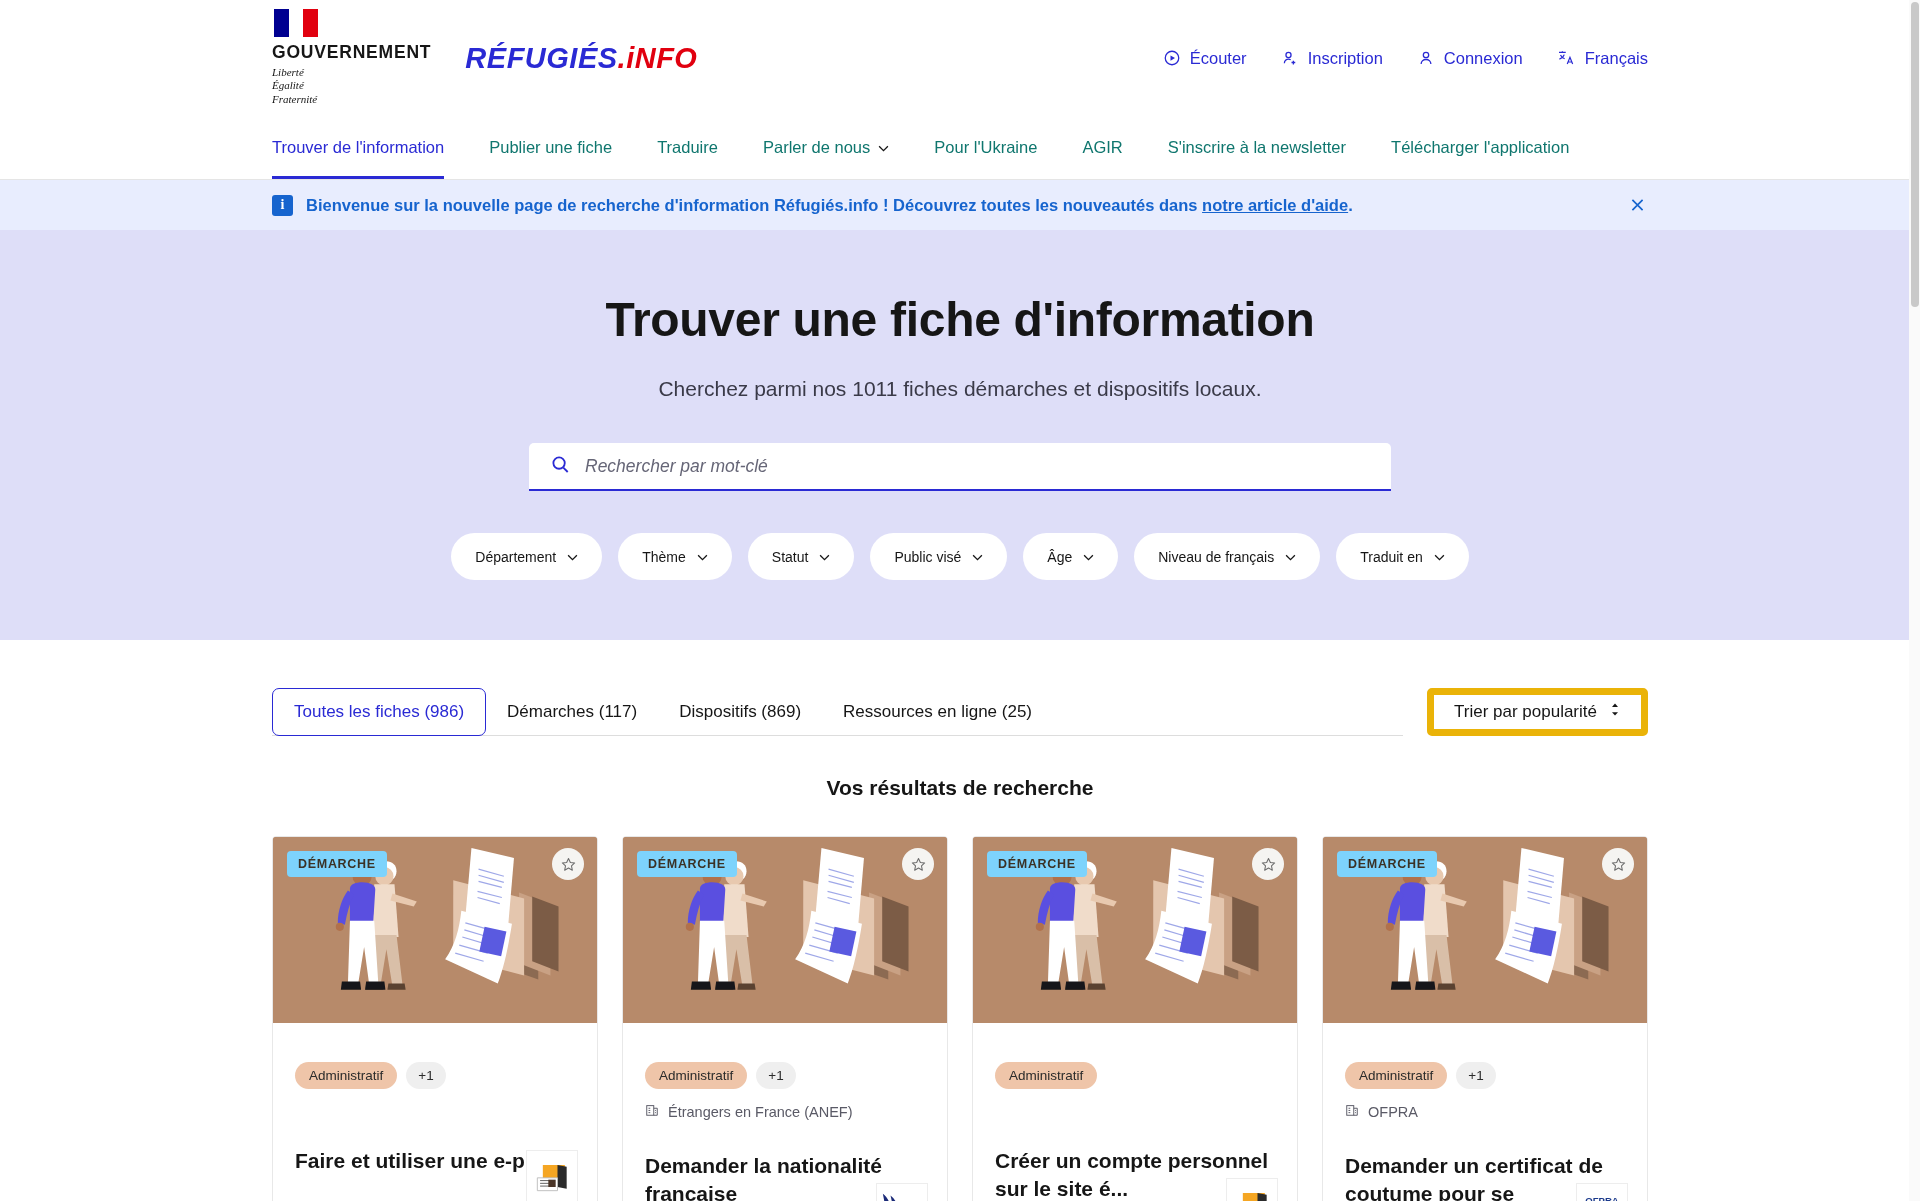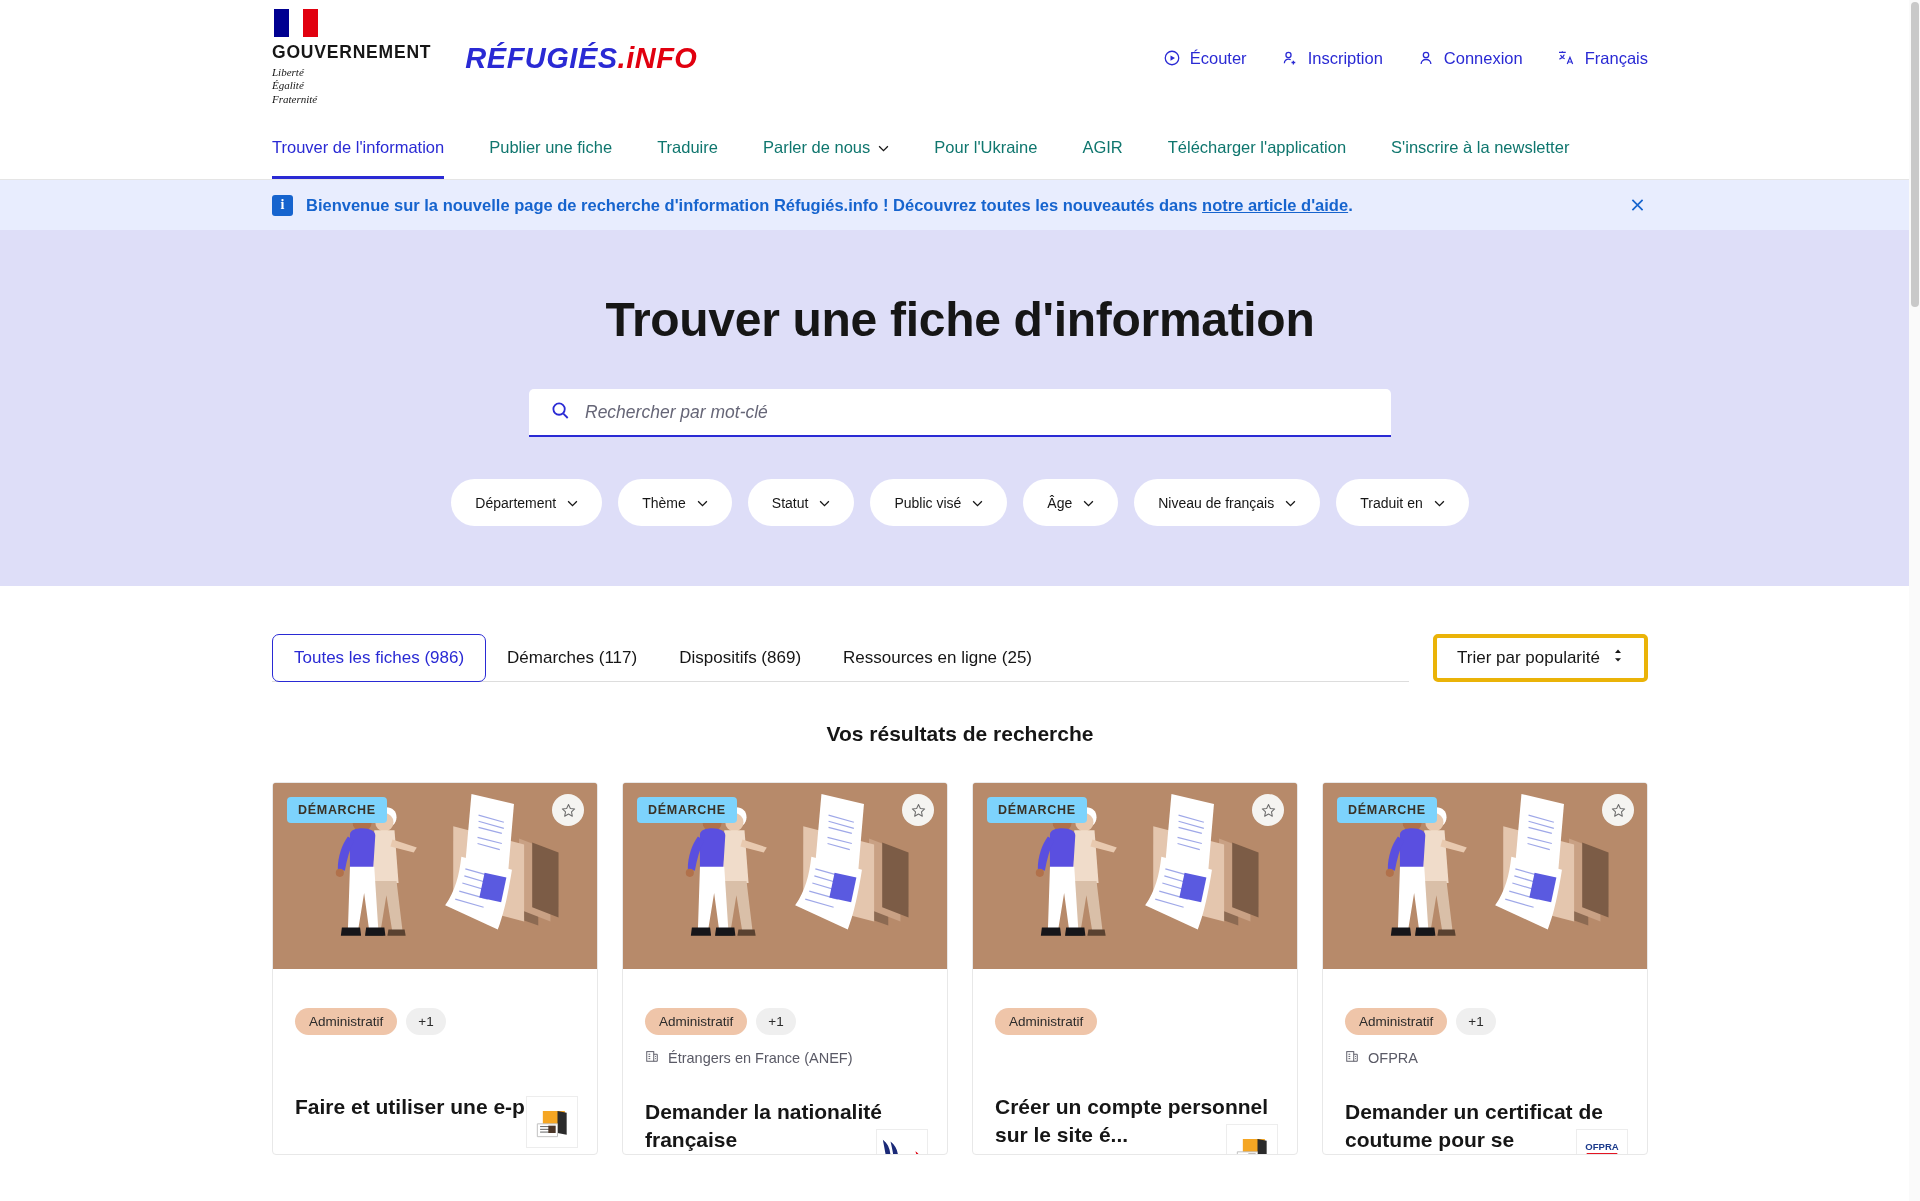--- a/index.html
+++ b/index.html
@@ -182,21 +182,21 @@
   }
   .tab.active {
     color: #2A2AD4;
     border: 1.5px solid #2A2AD4;
     border-radius: 7px;
     background: #fff;
     margin-bottom: -1px;
   }
   .sort-btn {
     margin-left: 24px;
-    border: 4px solid #eab308;
+    border: 7px solid #eab308;
     border-radius: 5px;
     height: 48px; padding: 0 20px;
     display: flex; align-items: center; gap: 12px;
     font-size: 17px; color: #161616; background: #fff; cursor: pointer;
     font-family: "Liberation Sans", sans-serif; white-space: nowrap;
   }
 
   .results-title {
     text-align: center;
     font-size: 21px; font-weight: 700; color: #161616;
@@ -372,43 +372,44 @@
         </svg>
     </span>
   </a>
   <a class="nav-item">
     <span>Pour l'Ukraine</span>
   </a>
   <a class="nav-item">
     <span>AGIR</span>
   </a>
   <a class="nav-item">
-    <span>Télécharger l'application</span>
+    <span>S'inscrire à la newsletter</span>
   </a>
   <a class="nav-item">
-    <span>S'inscrire à la newsletter</span>
+    <span>Télécharger l'application</span>
   </a>
 </nav>
 
 <div class="banner">
   <div class="banner-inner">
     <div class="info-badge">i</div>
     <div class="banner-text">
       <span>Bienvenue sur la nouvelle page de recherche d'information Réfugiés.info ! Découvrez toutes les nouveautés dans </span><a>notre article d'aide</a><span>.</span>
     </div>
   </div>
   <button class="banner-close">
     <svg width="13" height="13" viewBox="0 0 14 14" stroke="#1664CE" stroke-width="1.8" fill="none">
       <path d="M1.5 1.5l11 11M12.5 1.5l-11 11"></path>
     </svg>
   </button>
 </div>
 
 <section class="hero">
   <h1>Trouver une fiche d'information</h1>
+  <div class="sub">Cherchez parmi nos 1011 fiches démarches et dispositifs locaux.</div>
 
   <div class="search-wrap">
     <span>
       <svg width="19" height="19" viewBox="0 0 20 20" fill="none" stroke="#2A2AD4" stroke-width="1.9">
         <circle cx="8.5" cy="8.5" r="6"></circle>
           <path d="M13 13.3l4.6 4.6"></path>
       </svg>
     </span>
     <input type="text" placeholder="Rechercher par mot-clé" style="">
   </div>

